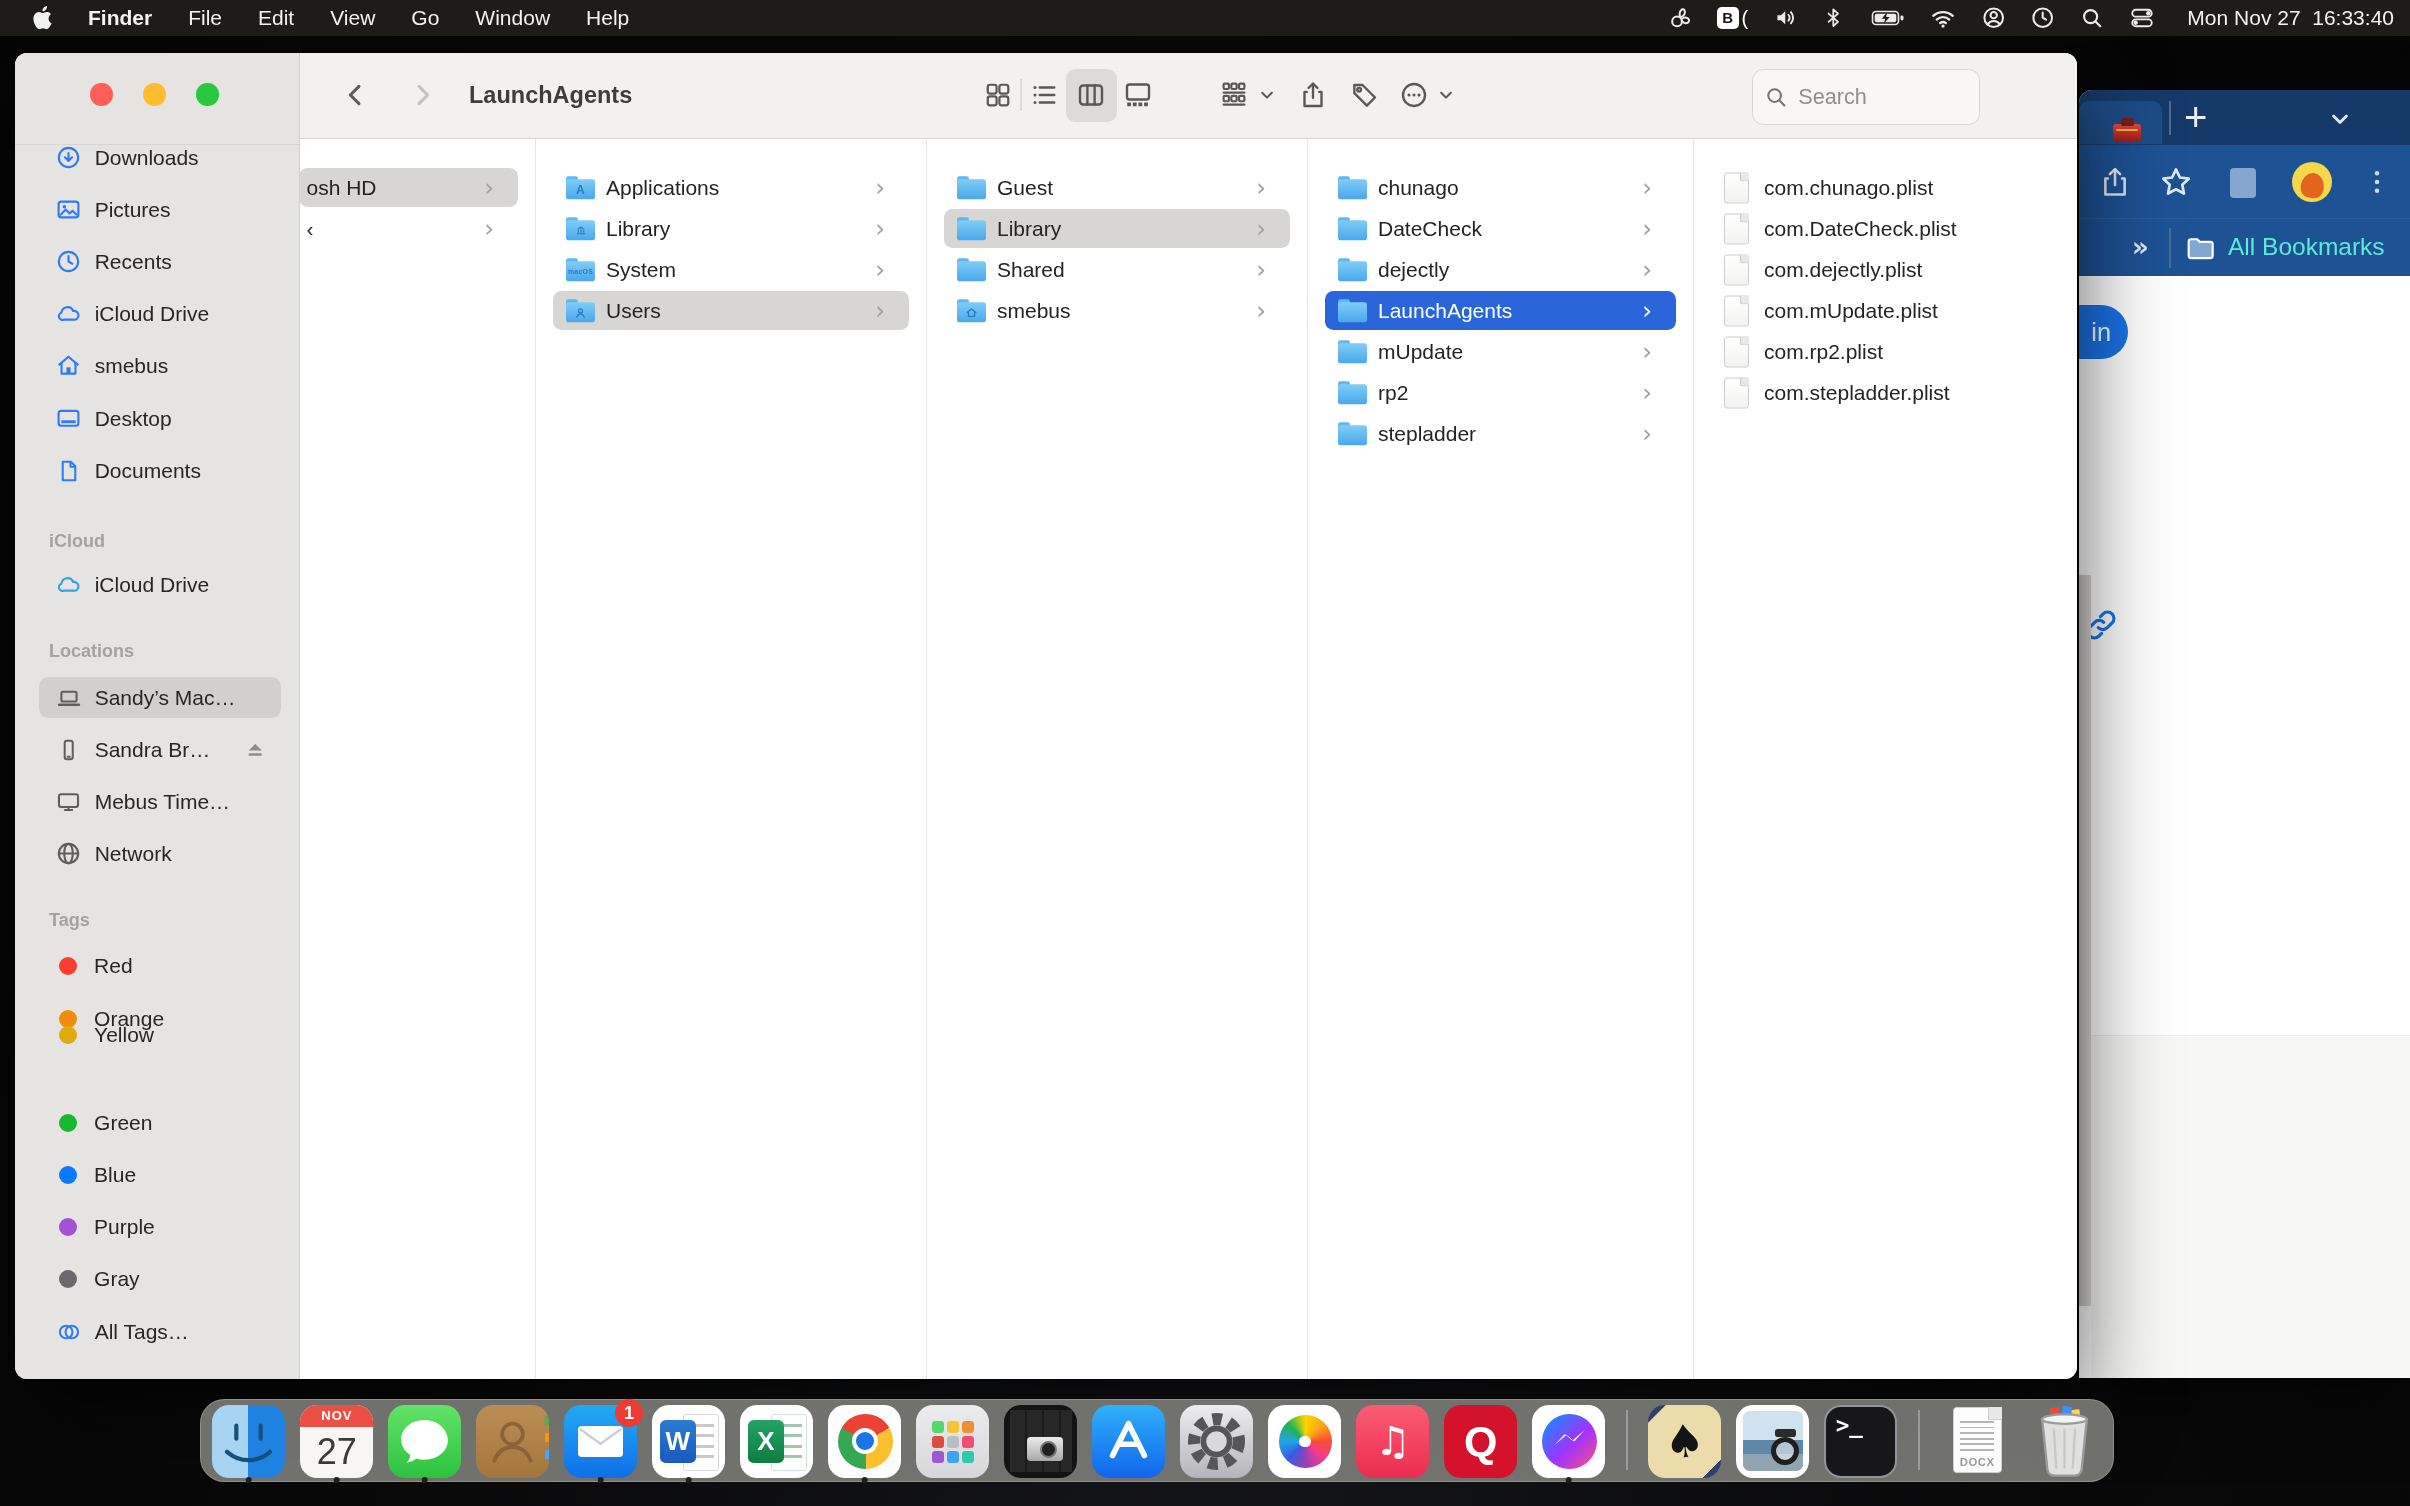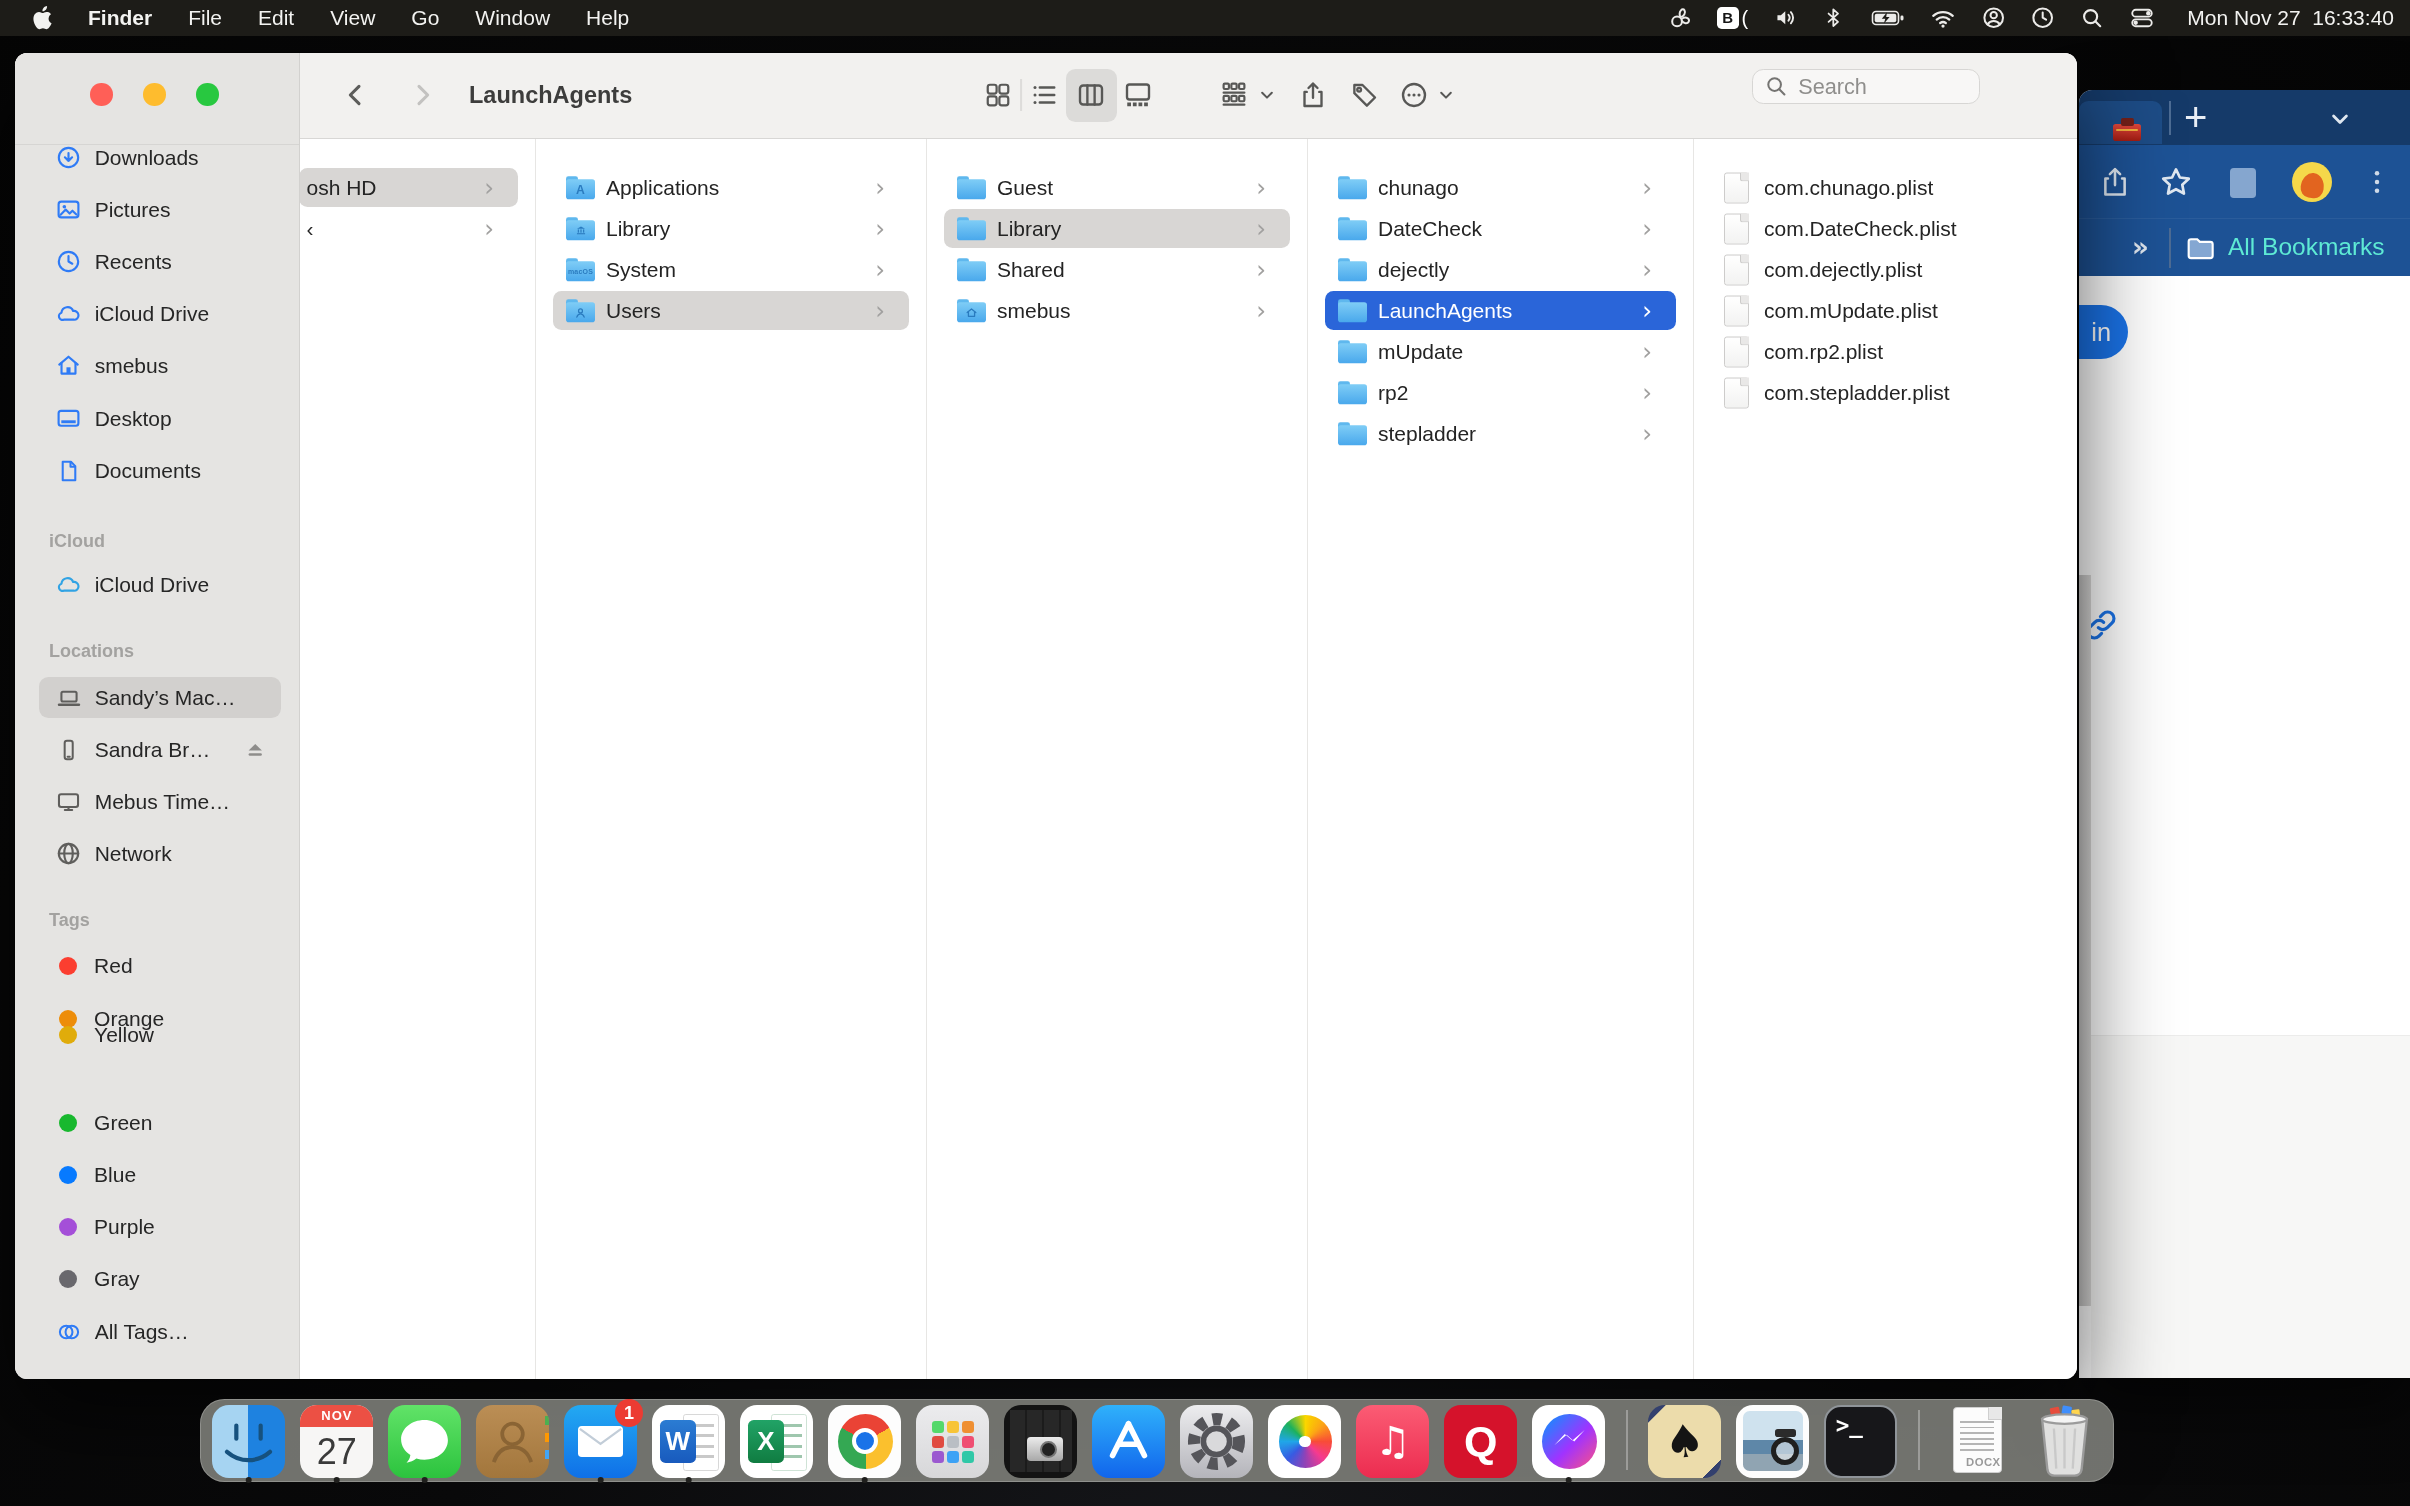--- a/index.html
+++ b/index.html
@@ -61,21 +61,21 @@
   
   .finder{position:absolute;left:15px;top:53px;width:2062px;height:1326px;border-radius:12.2px;background:#fff;
           box-shadow:0 38px 94px rgba(0,0,0,.65), 0 0 0 0.9px rgba(0,0,0,.25);overflow:hidden;z-index:10;}
   .fd-toolbar{position:absolute;left:0;top:0;right:0;height:85px;background:#f2f1ef;border-bottom:0.9px solid #d8d7d5;}
   .fd-back{position:absolute;left:324px;top:25.4px;color:#5d5d5b;}
   .fd-fwd{position:absolute;left:392px;top:25.4px;color:#c3c2c0;}
   .fd-title{position:absolute;left:454px;top:0;height:85px;display:flex;align-items:center;
             font-size:23.5px;font-weight:700;color:#3d3d3c;}
   .fd-tbico{position:absolute;top:42px;transform:translate(-50%,-50%);color:#585856;}
   .fd-viewpill{position:absolute;left:1051px;top:16px;width:51px;height:53px;border-radius:9.4px;background:#dcdbd9;}
-  .fd-search{position:absolute;left:1737px;top:16px;width:228px;height:35px;border-radius:11.3px;background:#f8f7f6;
+  .fd-search{position:absolute;left:1737px;top:16px;width:228px;height:56px;border-radius:11.3px;background:#f8f7f6;
              border:1.4px solid #d7d6d4;box-sizing:border-box;display:flex;align-items:center;padding:0 11.3px;gap:9.4px;}
   .fd-search .ph{font-size:21.7px;color:#8f8e8c;}
   .fd-search svg{color:#757472;flex:none;}
 
   
   .fd-sidebar{position:absolute;left:0;top:0;width:284px;bottom:0;background:#e5e4e2;
               border-right:0.9px solid #d2d1cf;z-index:3;}
   .tl{position:absolute;top:30px;width:22.6px;height:22.6px;border-radius:50%;}
   .sb-line{position:absolute;left:0;right:0;top:91px;height:0.9px;background:#d6d5d3;}
   .sb-row{position:absolute;left:23.5px;width:242px;height:41px;border-radius:9.4px;display:flex;align-items:center;
@@ -135,21 +135,21 @@
   .tile-lines{position:absolute;right:11.3px;top:19px;width:24.5px;height:38px;
               background:repeating-linear-gradient(#c9c9c9 0 2.8px,transparent 2.8px 10.4px);}
   .glyph-center{position:absolute;inset:0;display:flex;align-items:center;justify-content:center;
                 font-family:"DejaVu Sans","Liberation Sans",sans-serif;}
   .docx-page{position:absolute;left:12.2px;top:1.9px;width:49px;height:66px;background:#fcfcfc;border:0.9px solid #cfcfcf;
              border-radius:3.8px;box-sizing:border-box;}
   .docx-page:before{content:"";position:absolute;right:-0.9px;top:-0.9px;width:12.2px;height:12.2px;background:#e8e8e8;
                     border-left:0.9px solid #cfcfcf;border-bottom:0.9px solid #cfcfcf;}
   .docx-lines{position:absolute;left:6.6px;right:6.6px;top:13px;height:34px;
               background:repeating-linear-gradient(#b5b5b5 0 1.9px,transparent 1.9px 5.6px);}
-  .docx-label{position:absolute;left:0;right:0;bottom:3.8px;text-align:right;font-size:11.3px;font-weight:700;color:#9a9a9a;letter-spacing:0.5px;}
+  .docx-label{position:absolute;left:0;right:0;bottom:3.8px;text-align:center;font-size:11.3px;font-weight:700;color:#9a9a9a;letter-spacing:0.5px;}
 </style>
 </head>
 <body>
 
 <div id="root">
 
   <div class="menubar">
     <div class="mb-left" id="mb-left">
         <div>
           <svg width="20" height="23.5" viewBox="0 0 17 20">

